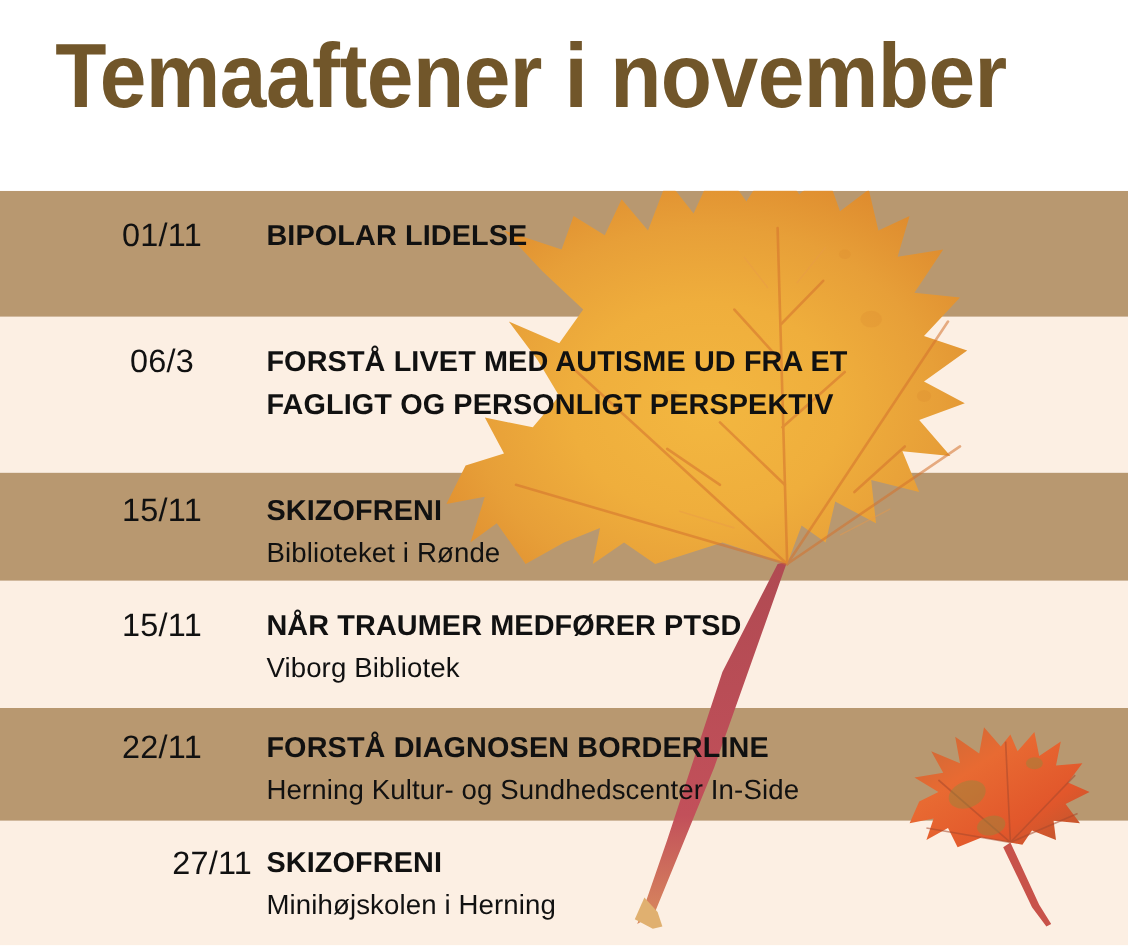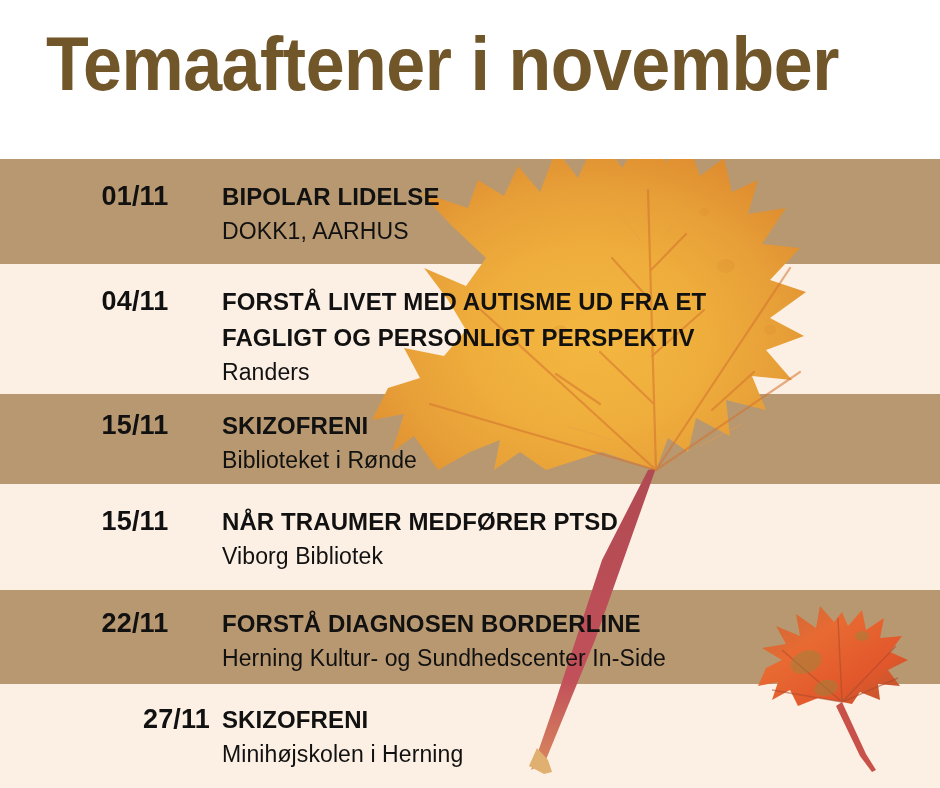--- a/index.html
+++ b/index.html
@@ -55,21 +55,21 @@
   .row-text{
     position:absolute;
     z-index:4;
     left:0;width:940px;
   }
   .row-date{
     position:absolute;
     left:60px;width:150px;
     text-align:center;
     font-size:27px;
-    font-weight:700;
+    font-weight:400;
     color:#111111;
     letter-spacing:0.2px;
   }
   .row-body{
     position:absolute;
     left:222px;width:700px;
   }
   .row-title{
     font-size:24px;
     font-weight:700;
@@ -195,30 +195,28 @@
   </div>
 
   <div id="title-area">
     <div id="poster-title">Temaaftener i november</div>
   </div>
 
   <div class="row-text" style="top:159px;height:105px;">
     <div class="row-date" style="top:22px;">01/11</div>
     <div class="row-body" style="top:20px;">
       <div class="row-title">BIPOLAR LIDELSE</div>
-      <div class="row-venue">DOKK1, AARHUS</div>
     </div>
   </div>
 
   <div class="row-text" style="top:264px;height:130px;">
-    <div class="row-date" style="top:22px;">04/11</div>
+    <div class="row-date" style="top:22px;">06/3</div>
     <div class="row-body" style="top:20px;">
       <div class="row-title">FORSTÅ LIVET MED AUTISME UD FRA ET
 FAGLIGT OG PERSONLIGT PERSPEKTIV</div>
-      <div class="row-venue">Randers</div>
     </div>
   </div>
 
   <div class="row-text" style="top:394px;height:90px;">
     <div class="row-date" style="top:16px;">15/11</div>
     <div class="row-body" style="top:14px;">
       <div class="row-title">SKIZOFRENI</div>
       <div class="row-venue">Biblioteket i Rønde</div>
     </div>
   </div>

